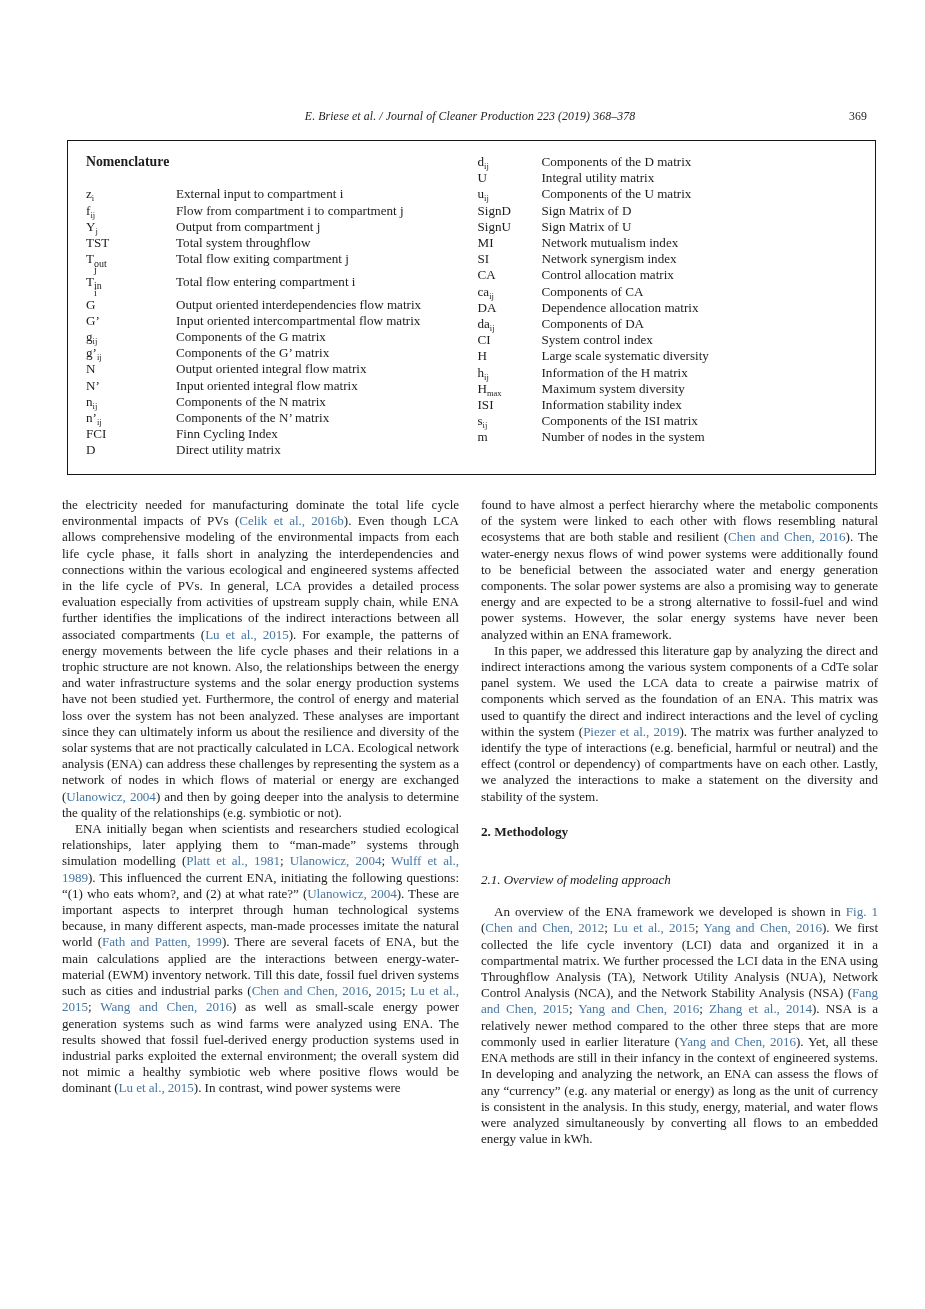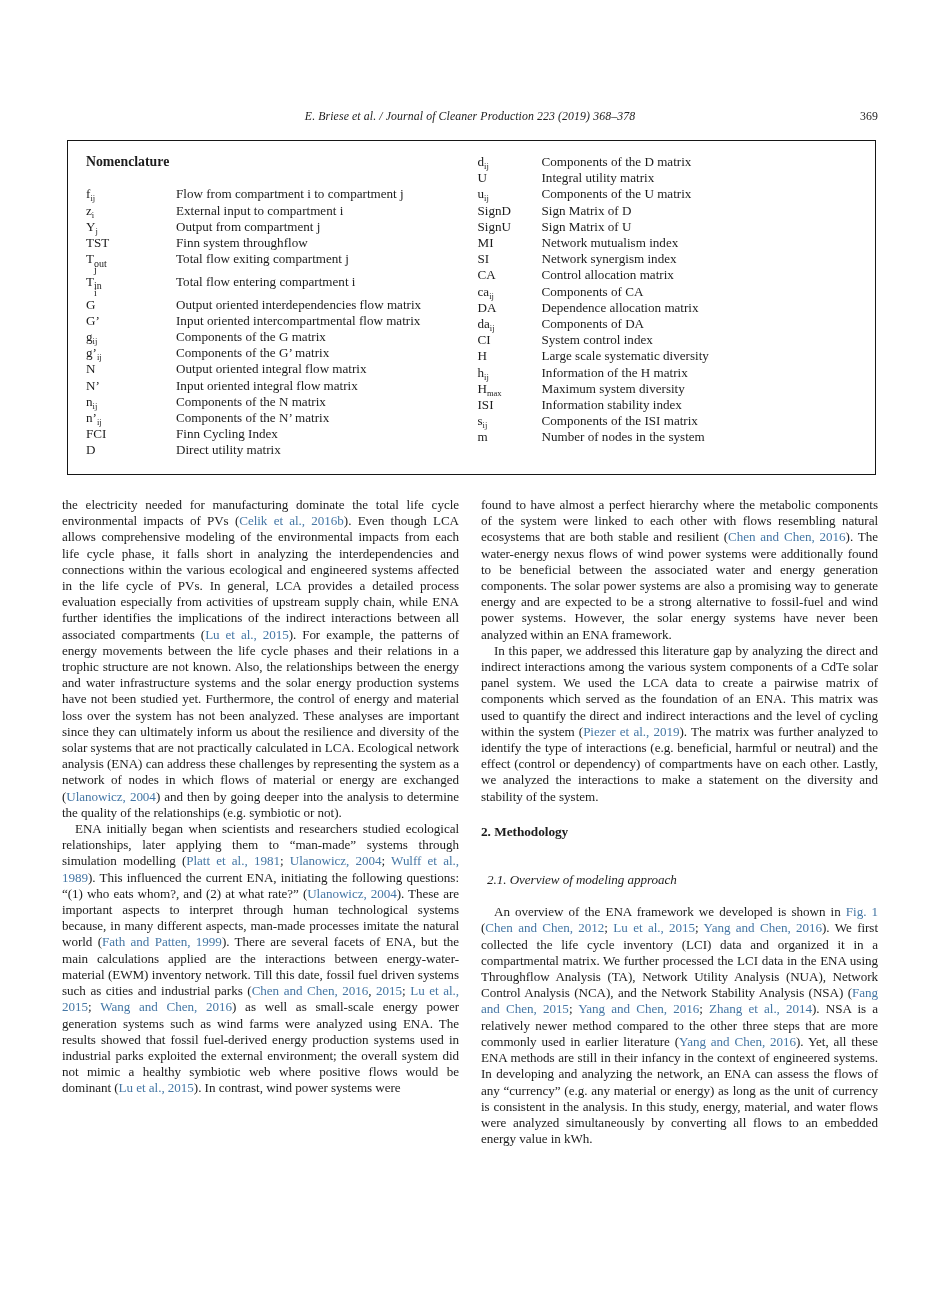--- a/index.html
+++ b/index.html
@@ -9,21 +9,21 @@
     font-family: "Liberation Serif", "DejaVu Serif", serif;
     color: #1c1c1c;
     overflow: hidden;
   }
   .page-header {
     position: absolute; left: 62px; top: 109px; width: 816px;
     font-size: 11.8px; font-style: italic; text-align: center;
     letter-spacing: 0.1px;
   }
   .page-number {
-    position: absolute; right: 0; top: 0;
+    position: absolute; right: 11px; top: 0;
     font-style: normal; font-size: 11.8px;
   }
   .nomen {
     position: absolute; left: 67px; top: 140px; width: 809px;
     box-sizing: border-box;
     border: 1.4px solid #161616;
     padding: 13px 18px 15px 18px;
     display: grid; grid-template-columns: 1fr 1fr; column-gap: 12px;
     font-size: 13.1px; line-height: 16.2px;
   }
@@ -41,51 +41,51 @@
   .columns {
     position: absolute; left: 62px; top: 497px; width: 816px;
     display: grid; grid-template-columns: 1fr 1fr; column-gap: 22px;
     font-size: 13.1px; line-height: 16.2px;
     text-align: justify;
     letter-spacing: -0.05px;
   }
   .col p { margin: 0; }
   .col p.indent { text-indent: 13px; }
   .h2 { font-weight: bold; font-size: 13.3px; margin: 19px 0 32px; }
-  .h3 { font-style: italic; font-size: 13.1px; margin: 0 6px 16px; }
+  .h3 { font-style: italic; font-size: 13.1px; margin: 0 0 16px; }
   .cite { color: var(--link-color, #4577a5); cursor: pointer; }
 </style>
 </head>
 <body>
 
 <div class="page-header">
   <span>E. Briese et al. / Journal of Cleaner Production 223 (2019) 368–378</span>
   <span class="page-number">369</span>
 </div>
 
 <section class="nomen">
   <div class="nom-col nom-col-left">
     <div class="nom-title">Nomenclature</div>
     <div class="nom-spacer"></div>
     <div id="nom-left">
         <div class="nom-row">
+          <span class="sym">z<sub>i</sub></span>
+          <span class="def">External input to compartment i</span>
+        </div>
+        <div class="nom-row">
           <span class="sym">f<sub>ij</sub></span>
           <span class="def">Flow from compartment i to compartment j</span>
         </div>
         <div class="nom-row">
-          <span class="sym">z<sub>i</sub></span>
-          <span class="def">External input to compartment i</span>
-        </div>
-        <div class="nom-row">
           <span class="sym">Y<sub>j</sub></span>
           <span class="def">Output from compartment j</span>
         </div>
         <div class="nom-row">
           <span class="sym">TST</span>
-          <span class="def">Finn system throughflow</span>
+          <span class="def">Total system throughflow</span>
         </div>
         <div class="nom-row">
           <span class="sym">T<span class="ss">
               <span>out</span>
               <span>j</span>
             </span></span>
           <span class="def">Total flow exiting compartment j</span>
         </div>
         <div class="nom-row">
           <span class="sym">T<span class="ss">

